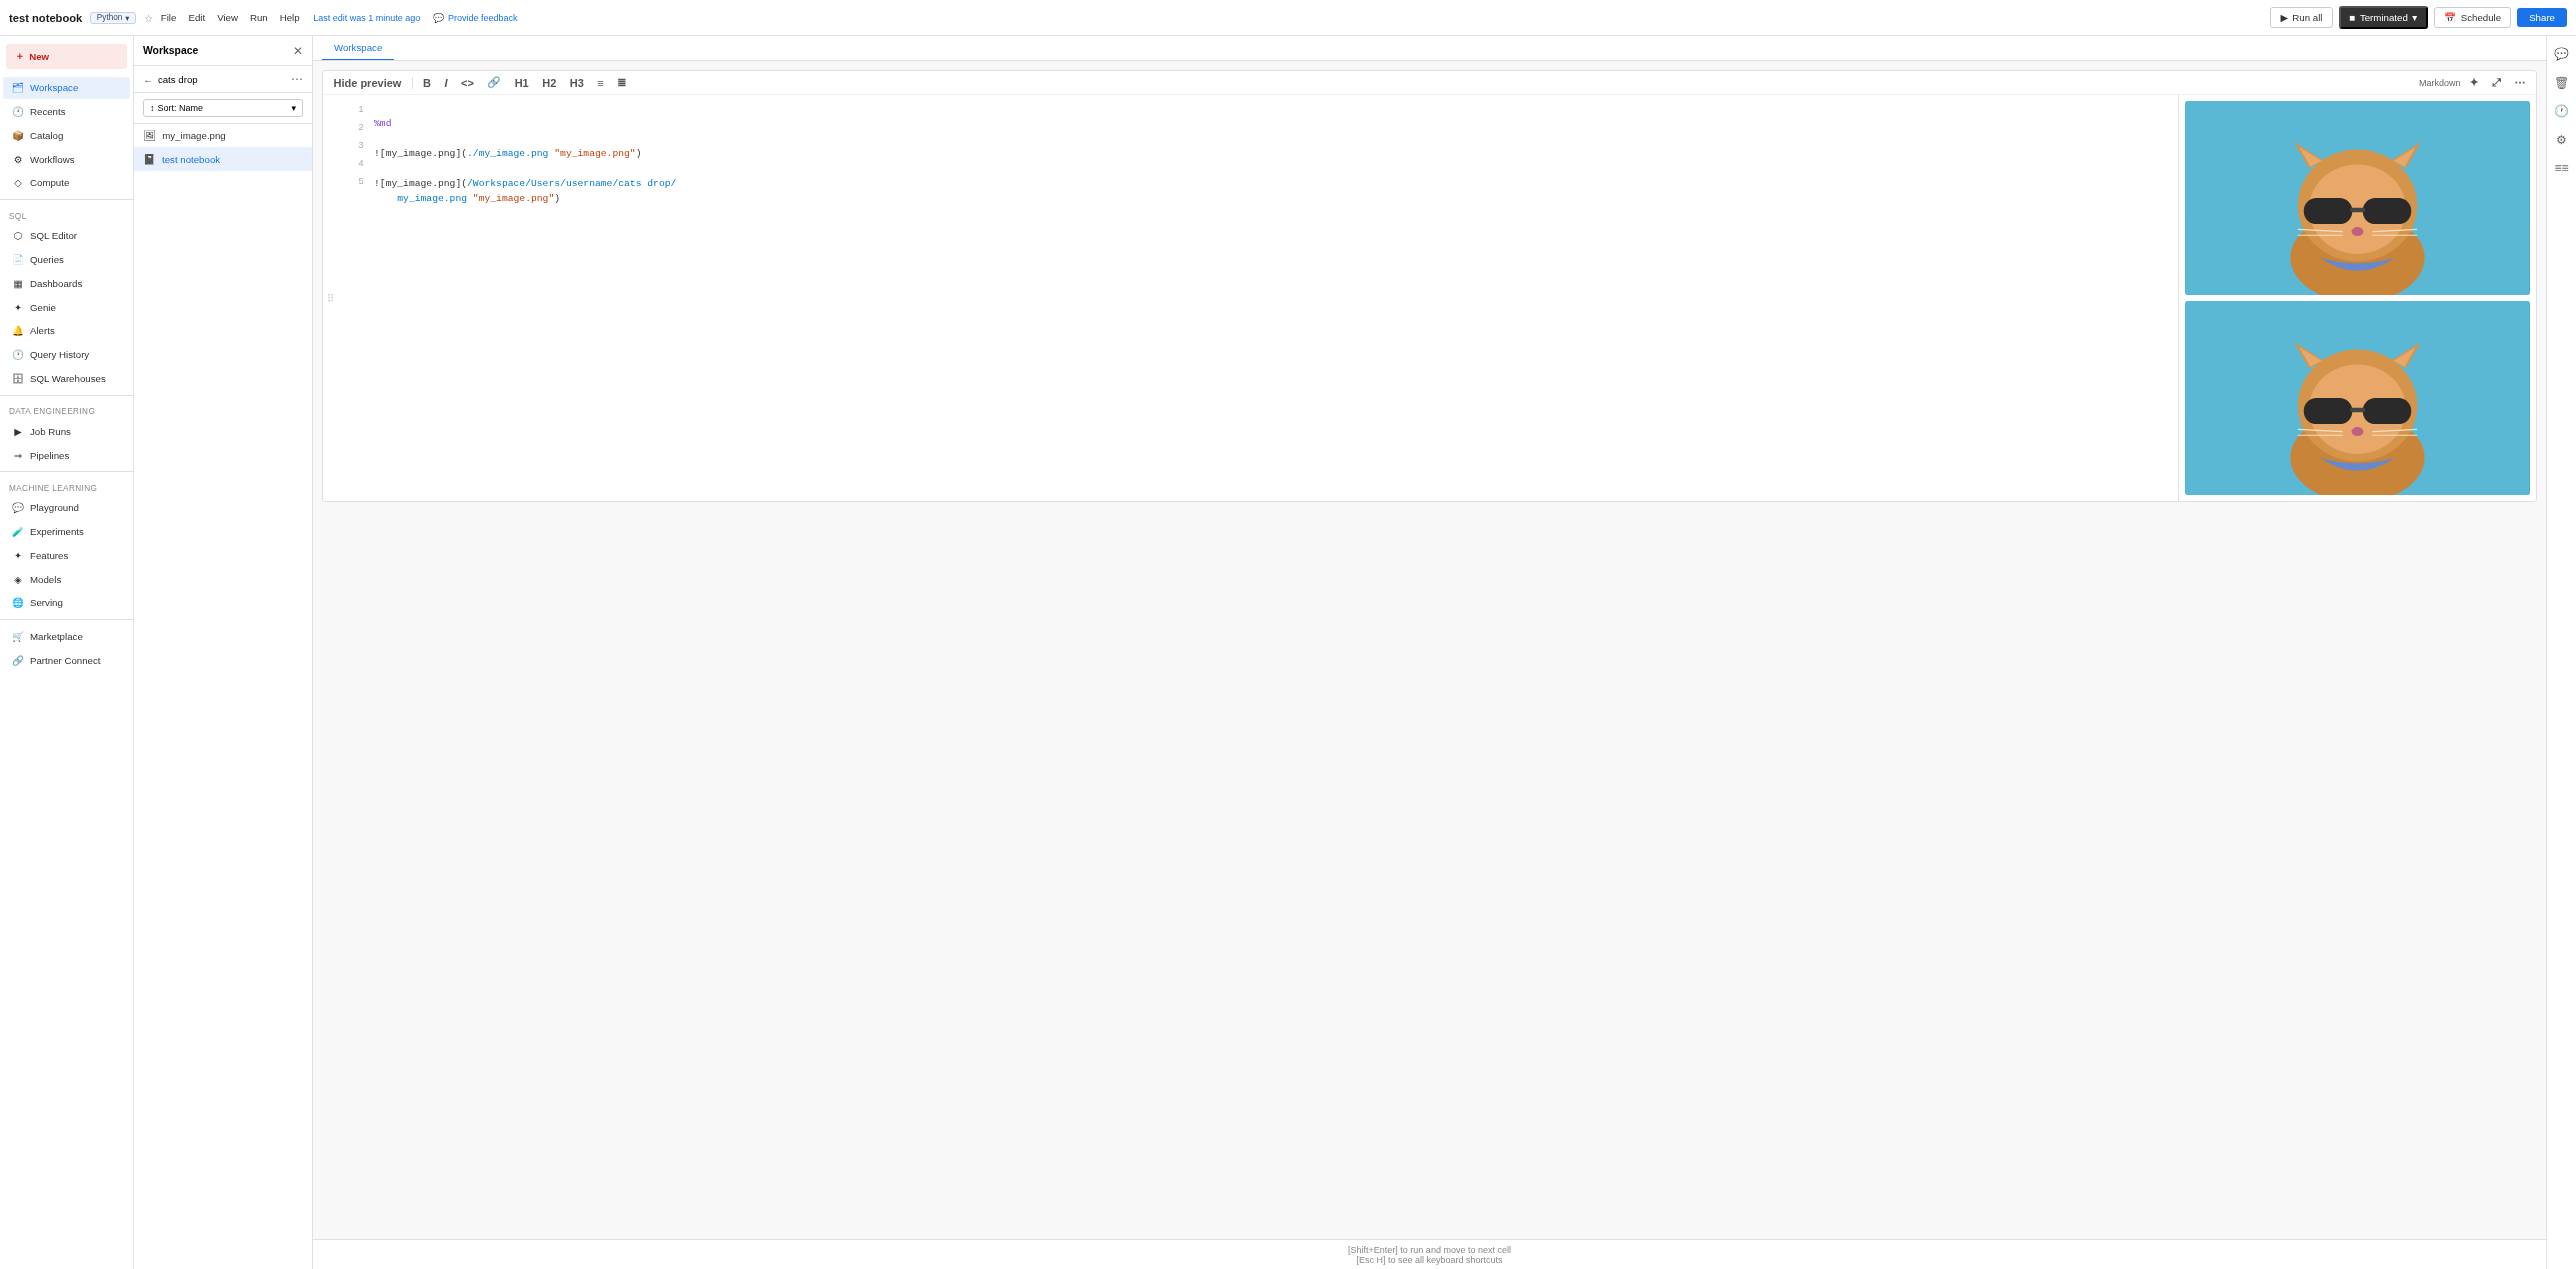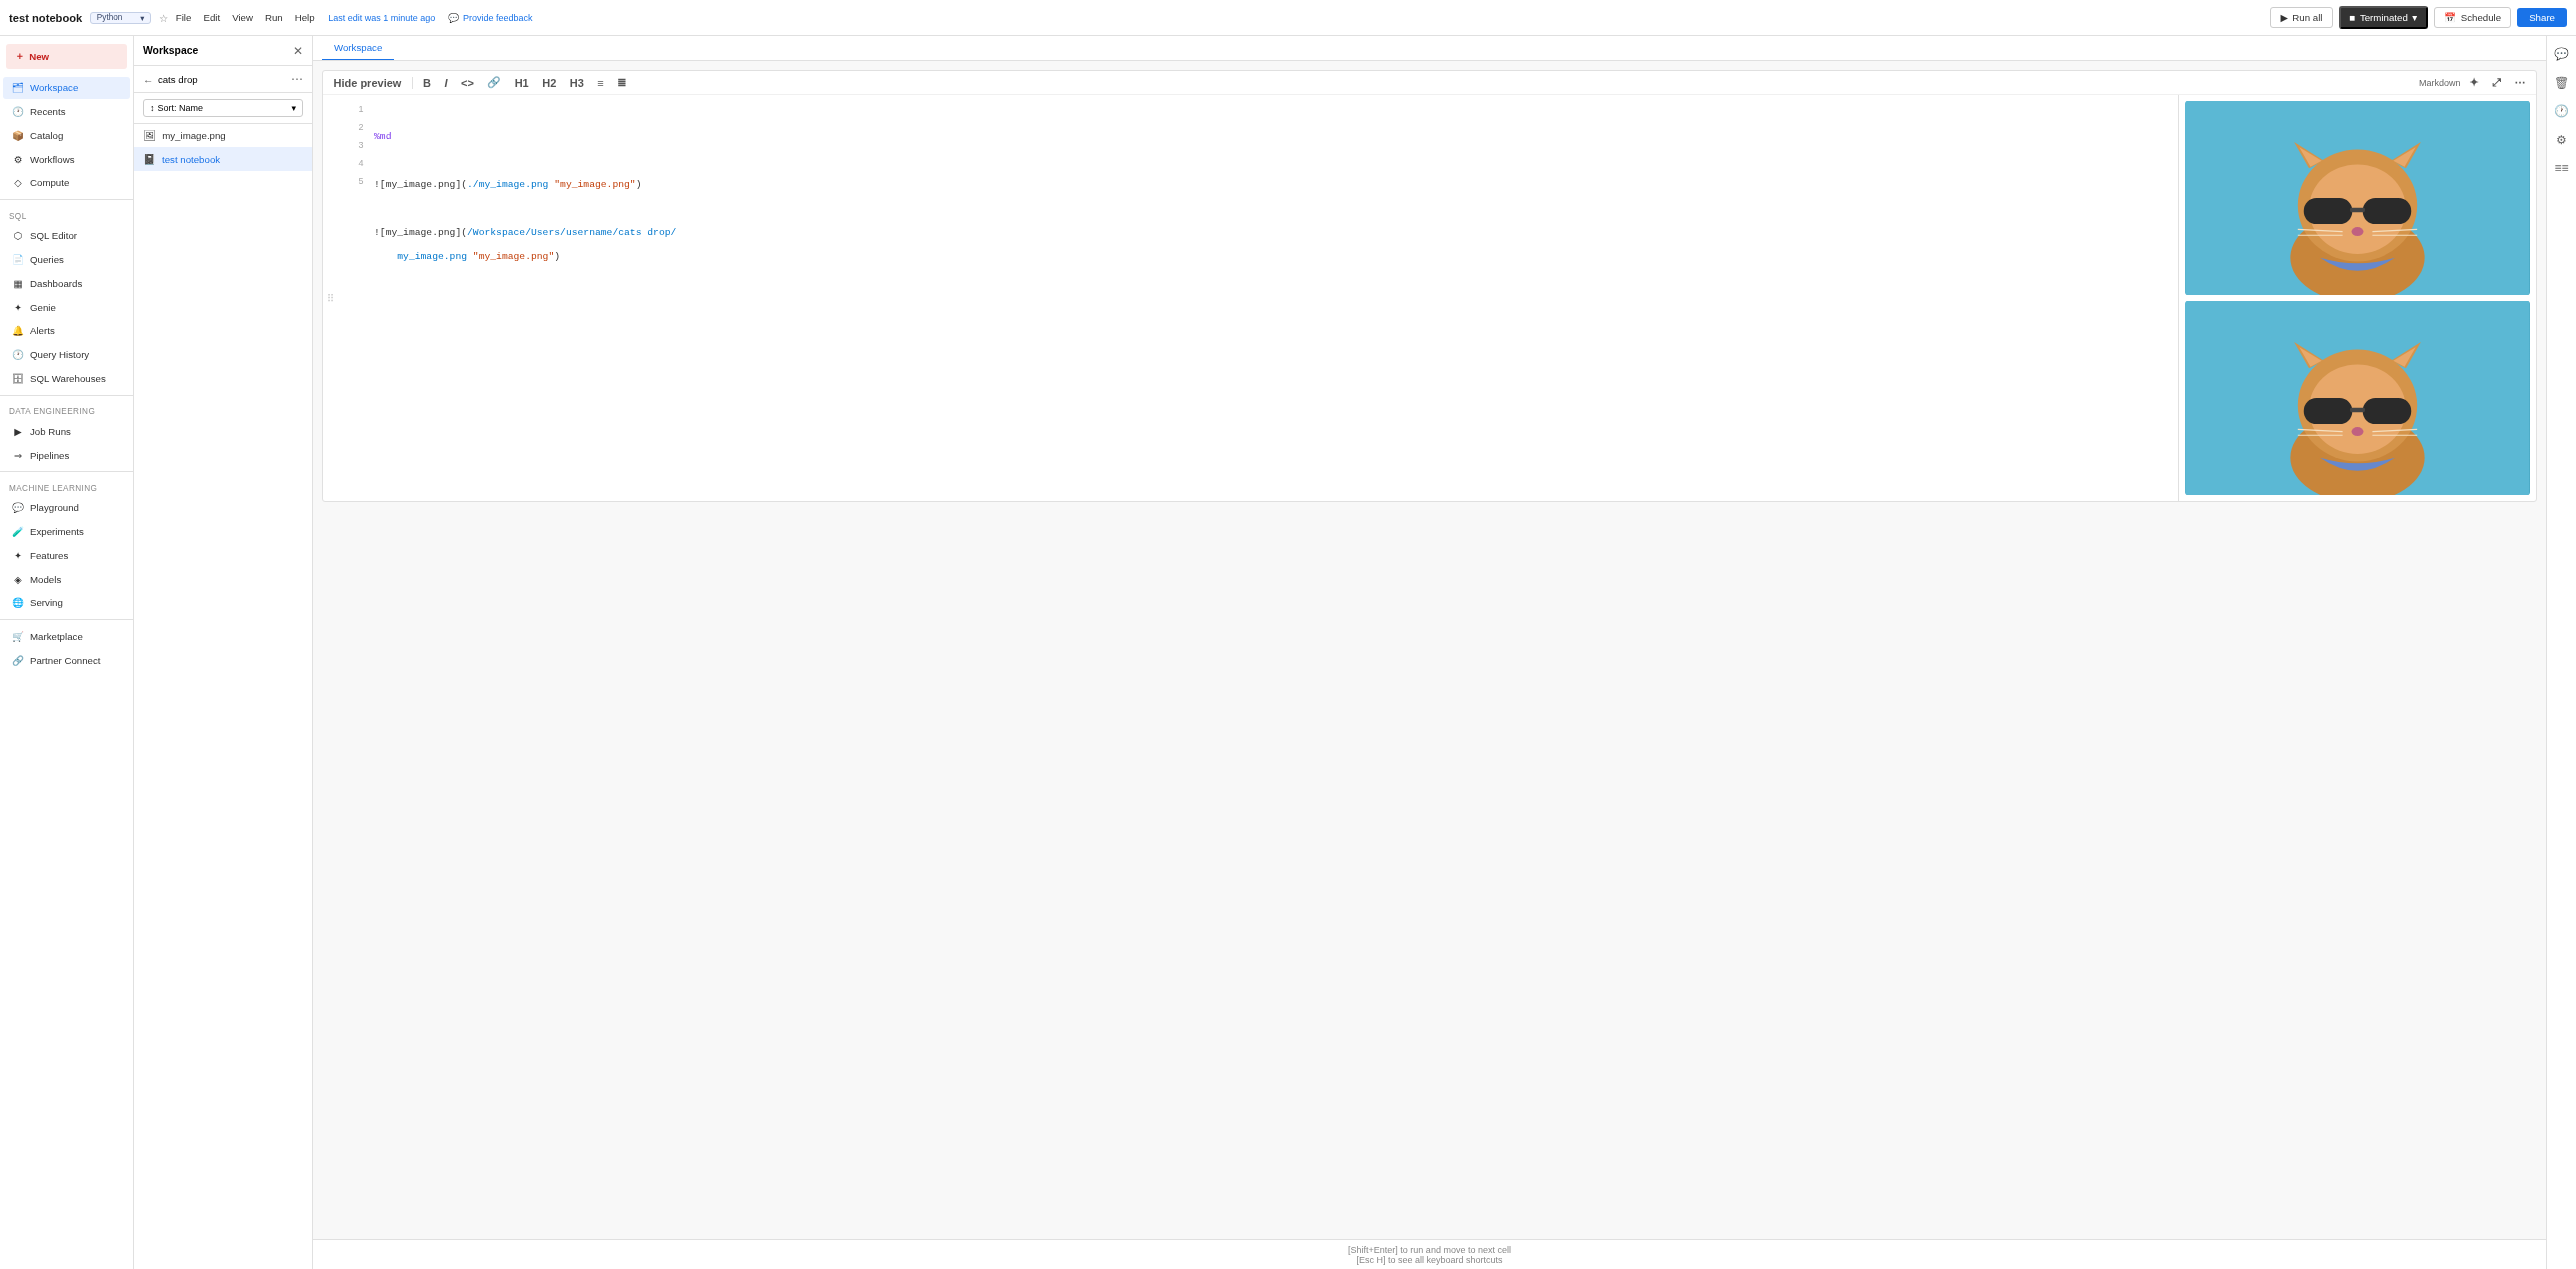--- a/index.html
+++ b/index.html
@@ -1,21 +1,21 @@
 <!DOCTYPE html>
 <html style="font-size:12px"><head>
   <meta charset="utf-8">
   <style>
     * { box-sizing: border-box; margin: 0; padding: 0; }
     body { font-family: -apple-system, BlinkMacSystemFont, 'Segoe UI', sans-serif; font-size: 9.7px; background: #f5f5f5; display: flex; flex-direction: column; height: 100vh; overflow: hidden; }
 
     
     .topbar { display: flex; align-items: center; padding: 0 9px; height: 36px; background: #fff; border-bottom: 0.7px solid #e0e0e0; gap: 7.5px; }
     .topbar-title { font-size: 11.2px; font-weight: 600; color: #1a1a1a; }
-    .python-badge { background: #f0f4ff; border: 0.7px solid #c5d0e6; border-radius: 3px; padding: 0 6px; font-size: 8.2px; color: #3b4a6b; display: flex; align-items: center; gap: 18px; cursor: pointer; }
+    .python-badge { background: #f0f4ff; border: 0.7px solid #c5d0e6; border-radius: 3px; padding: 0 6px; font-size: 8.2px; color: #3b4a6b; display: flex; align-items: center; gap: 3px; cursor: pointer; }
     .star-btn { background: none; border: none; cursor: pointer; color: #888; font-size: 10.4px; }
     .topbar-spacer { flex: 1; }
     .topbar-menu { display: flex; gap: 12px; align-items: center; }
     .topbar-menu span { color: #333; cursor: pointer; font-size: 9.7px; }
     .last-edit { color: #1a73e8; font-size: 9px; cursor: pointer; margin-left: 6px; text-align: right; }
     .feedback-btn { display: flex; align-items: center; gap: 3px; color: #1a73e8; font-size: 9px; cursor: pointer; margin-left: 6px; }
     .topbar-actions { display: flex; align-items: center; gap: 6px; margin-left: auto; }
     .run-all-btn { display: flex; align-items: center; gap: 4.5px; background: #fff; border: 0.7px solid #ccc; border-radius: 3px; padding: 3.7px 9px; font-size: 9.7px; cursor: pointer; color: #333; }
     .terminated-btn { display: flex; align-items: center; gap: 4.5px; background: #333; border-radius: 3px; padding: 3.7px 9px; font-size: 9.7px; cursor: pointer; color: #fff; }
     .schedule-btn { display: flex; align-items: center; gap: 4.5px; background: #fff; border: 0.7px solid #ccc; border-radius: 3px; padding: 3.7px 9px; font-size: 9.7px; cursor: pointer; color: #333; }
@@ -60,21 +60,21 @@
     .cell { background: #fff; border: 0.7px solid #e0e0e0; border-radius: 3px; margin-bottom: 9px; }
     .cell-toolbar { display: flex; align-items: center; gap: 4.5px; padding: 3px 6px; border-bottom: 0.7px solid #f0f0f0; }
     .cell-toolbar-btn { background: none; border: none; cursor: pointer; padding: 2.2px 4.5px; border-radius: 2.2px; font-size: 11px; color: #555; font-weight: 600; }
     .cell-toolbar-sep { width: 0.7px; height: 12px; background: #e0e0e0; margin: 0 1.5px; }
     .cell-toolbar-spacer { flex: 1; }
     .cell-format { font-size: 9px; color: #666; }
     .cell-body { display: flex; }
     .cell-drag { width: 15px; display: flex; align-items: center; justify-content: center; color: #ccc; font-size: 10.4px; cursor: grab; }
     .cell-gutter { width: 30px; display: flex; flex-direction: column; align-items: flex-end; padding: 6px 4.5px; color: #aaa; font-size: 9px; gap: 3px; flex-shrink: 0; }
     .line-num { height: 15px; display: flex; align-items: center; }
-    .cell-code { flex: 1; padding: 6px; font-family: 'Courier New', monospace; font-size: 9.7px; line-height: 24px; color: #333; white-space: pre; overflow-x: auto; }
+    .cell-code { flex: 1; padding: 6px; font-family: 'Courier New', monospace; font-size: 9.7px; line-height: 15px; color: #333; white-space: pre; overflow-x: auto; }
     .cell-preview { width: 358px; flex-shrink: 0; display: flex; flex-direction: column; gap: 6px; padding: 6px; border-left: 0.7px solid #e0e0e0; }
 
     
     .right-panel { width: 30px; background: #fff; border-left: 0.7px solid #e0e0e0; display: flex; flex-direction: column; align-items: center; padding: 6px 0; gap: 4.5px; flex-shrink: 0; }
     .right-panel-icon { width: 24px; height: 24px; display: flex; align-items: center; justify-content: center; border-radius: 3px; cursor: pointer; color: #666; font-size: 12px; }
 
     
     .bottom-bar { background: #fff; border-top: 0.7px solid #e0e0e0; padding: 4.5px 9px; text-align: center; color: #888; font-size: 9px; }
 
     

